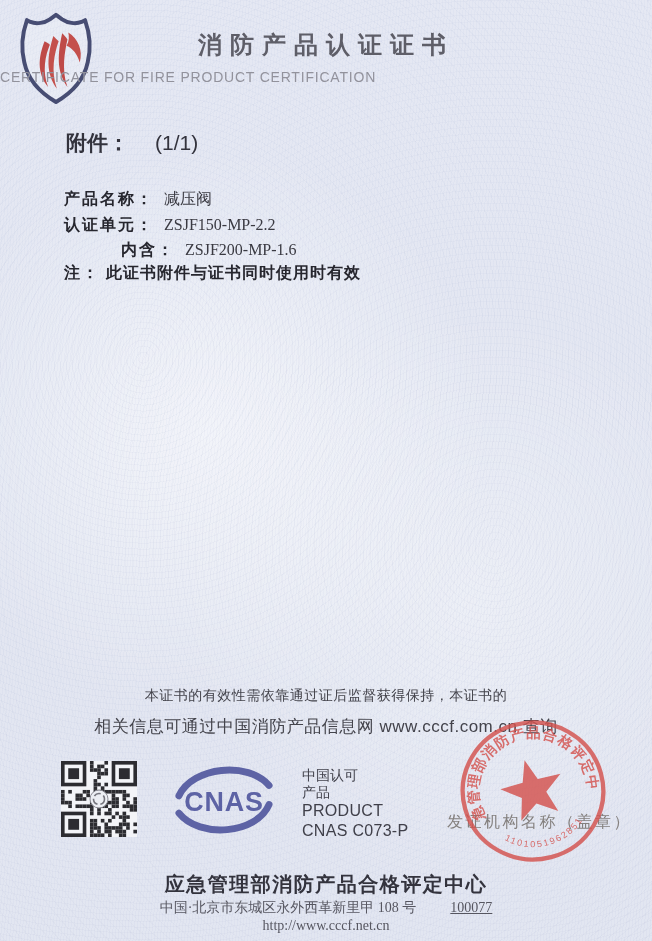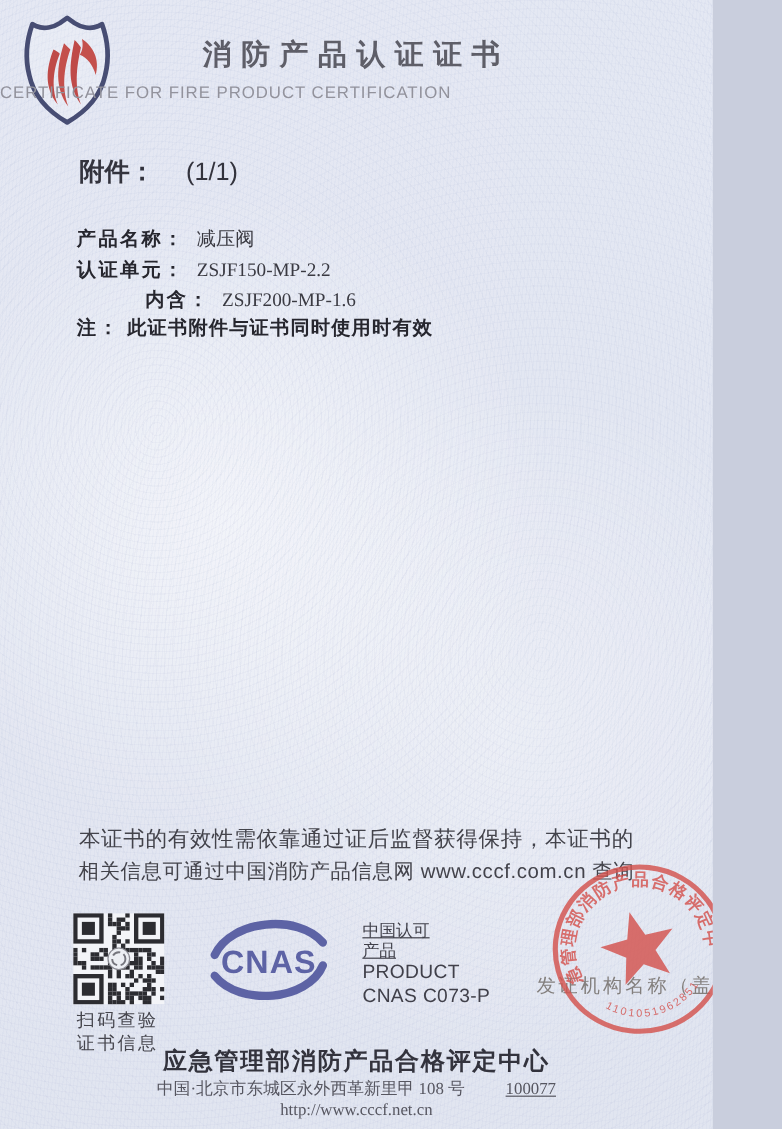--- a/index.html
+++ b/index.html
@@ -1,18 +1,18 @@
 <!DOCTYPE html>
 <html><head>
 <meta charset="utf-8">
 <style>
   html,body{margin:0;padding:0;}
   body{background:#c9cedd;font-family:"Liberation Sans",sans-serif;}
   .page{
-    position:relative;width:594px;height:941px;overflow:hidden;
+    position:relative;width:652px;height:941px;overflow:hidden;
     background:
       radial-gradient(circle at 32% 46%, rgba(255,255,255,.55), rgba(255,255,255,0) 42%),
       radial-gradient(circle at 72% 64%, rgba(255,255,255,.35), rgba(255,255,255,0) 38%),
       linear-gradient(#e2e6f2,#dfe3ef);
   }
   .texture{position:absolute;inset:0;pointer-events:none;opacity:.55;
     background:
       repeating-radial-gradient(circle at 22% 38%, rgba(255,255,255,0) 0 5px, rgba(148,158,198,.10) 5px 6px),
       repeating-radial-gradient(circle at 76% 58%, rgba(255,255,255,0) 0 6px, rgba(148,158,198,.08) 6px 7px),
       repeating-linear-gradient(96deg, rgba(255,255,255,.16) 0 2px, rgba(203,210,233,.22) 2px 3px);
@@ -30,29 +30,29 @@
   .attachment .pg{margin-left:26px;font-weight:500;}
   .certno{left:388px;top:161px;font-family:"Liberation Serif",serif;font-size:15px;color:#393943;}
   .certno .val{margin-left:4px;}
   
   .row{left:64px;font-size:16px;white-space:nowrap;text-align:center;}
   .row .lbl{font-weight:bold;letter-spacing:2px;color:#26262e;}
   .row .val{font-family:"Liberation Serif",serif;color:#3a3a42;margin-left:10px;}
   .r1{top:189px;} .r2{top:215px;} .r3{top:240px;padding-left:57px;} .r4{top:263px;}
   .r4 .val{font-family:"Liberation Sans",sans-serif;font-weight:bold;color:#26262e;margin-left:6px;letter-spacing:1px;}
   
-  .notice1{left:0;right:0;top:687px;text-align:center;font-size:18px;letter-spacing:.5px;color:#43434b;}
+  .notice1{left:0;right:0;top:687px;text-align:center;font-size:14px;letter-spacing:.5px;color:#43434b;}
   .notice2{left:0;right:0;top:715px;text-align:center;font-size:17px;letter-spacing:.5px;color:#43434b;}
   
   .qr{left:61px;top:761px;width:76px;height:76px;}
   .qr-caption{left:64px;top:841px;width:130px;font-size:15px;letter-spacing:2px;
     color:#45454d;line-height:19px;}
   .cnas{left:172px;top:761px;width:104px;height:80px;}
   .accred{left:302px;top:767px;color:#40404a;}
-  .accred .cn{font-size:14px;line-height:17px;text-decoration:underline;}
+  .accred .cn{font-size:14px;line-height:17px;}
   .accred .en{font-size:16px;line-height:20px;letter-spacing:.3px;}
   .stamp-label{left:447px;top:812px;font-family:"Liberation Serif",serif;font-size:16px;
     letter-spacing:2.5px;color:#837f7d;white-space:nowrap;}
   .stamp{left:456px;top:716px;width:154px;height:150px;opacity:.82;}
   .org-name{left:0;right:0;top:871px;text-align:center;font-size:20px;font-weight:bold;
     letter-spacing:1.5px;color:#33333d;}
   .address{left:0;right:0;top:899px;text-align:center;font-family:"Liberation Serif",serif;
     font-size:14px;color:#565660;}
   .address .post{margin-left:34px;text-decoration:underline;}
   .website{left:0;right:0;top:918px;text-align:center;font-family:"Liberation Serif",serif;
@@ -231,24 +231,20 @@
         <rect x="50.666666666666664" y="0" width="25.333333333333332" height="25.333333333333332" fill="#2c2c31"></rect>
         <rect x="54.285714285714285" y="3.619047619047619" width="18.095238095238095" height="18.095238095238095" fill="#f3f4f8"></rect>
         <rect x="57.904761904761905" y="7.238095238095238" width="10.857142857142858" height="10.857142857142858" fill="#2c2c31"></rect>
         <rect x="0" y="50.666666666666664" width="25.333333333333332" height="25.333333333333332" fill="#2c2c31"></rect>
         <rect x="3.619047619047619" y="54.285714285714285" width="18.095238095238095" height="18.095238095238095" fill="#f3f4f8"></rect>
         <rect x="7.238095238095238" y="57.904761904761905" width="10.857142857142858" height="10.857142857142858" fill="#2c2c31"></rect>
         <circle cx="38" cy="38" r="9" fill="#eceef3" stroke="#8a8a92" stroke-width="1"></circle>
         <circle cx="38" cy="38" r="5.5" fill="none" stroke="#75757d" stroke-width="1.6" stroke-dasharray="7 3"></circle>
       </svg>
   </div>
-  <div class="abs qr-caption">
-    <div>扫码查验</div>
-    <div>证书信息</div>
-  </div>
 
   <svg class="abs cnas" viewBox="0 0 120 92" style="overflow:visible;">
     <path d="M8 40 C24 6 88 0 112 28" fill="none" stroke="#5d63a5" stroke-width="8" stroke-linecap="round"></path>
     <path d="M112 50 C98 84 32 90 8 60" fill="none" stroke="#5d63a5" stroke-width="8" stroke-linecap="round"></path>
     <text x="60" y="57" text-anchor="middle" font-family="Liberation Sans, sans-serif" font-size="31" font-weight="bold" letter-spacing="1" fill="#5d63a5">CNAS</text>
   </svg>
 
   <div class="abs accred">
     <div class="cn">中国认可</div>
     <div class="cn">产品</div>

